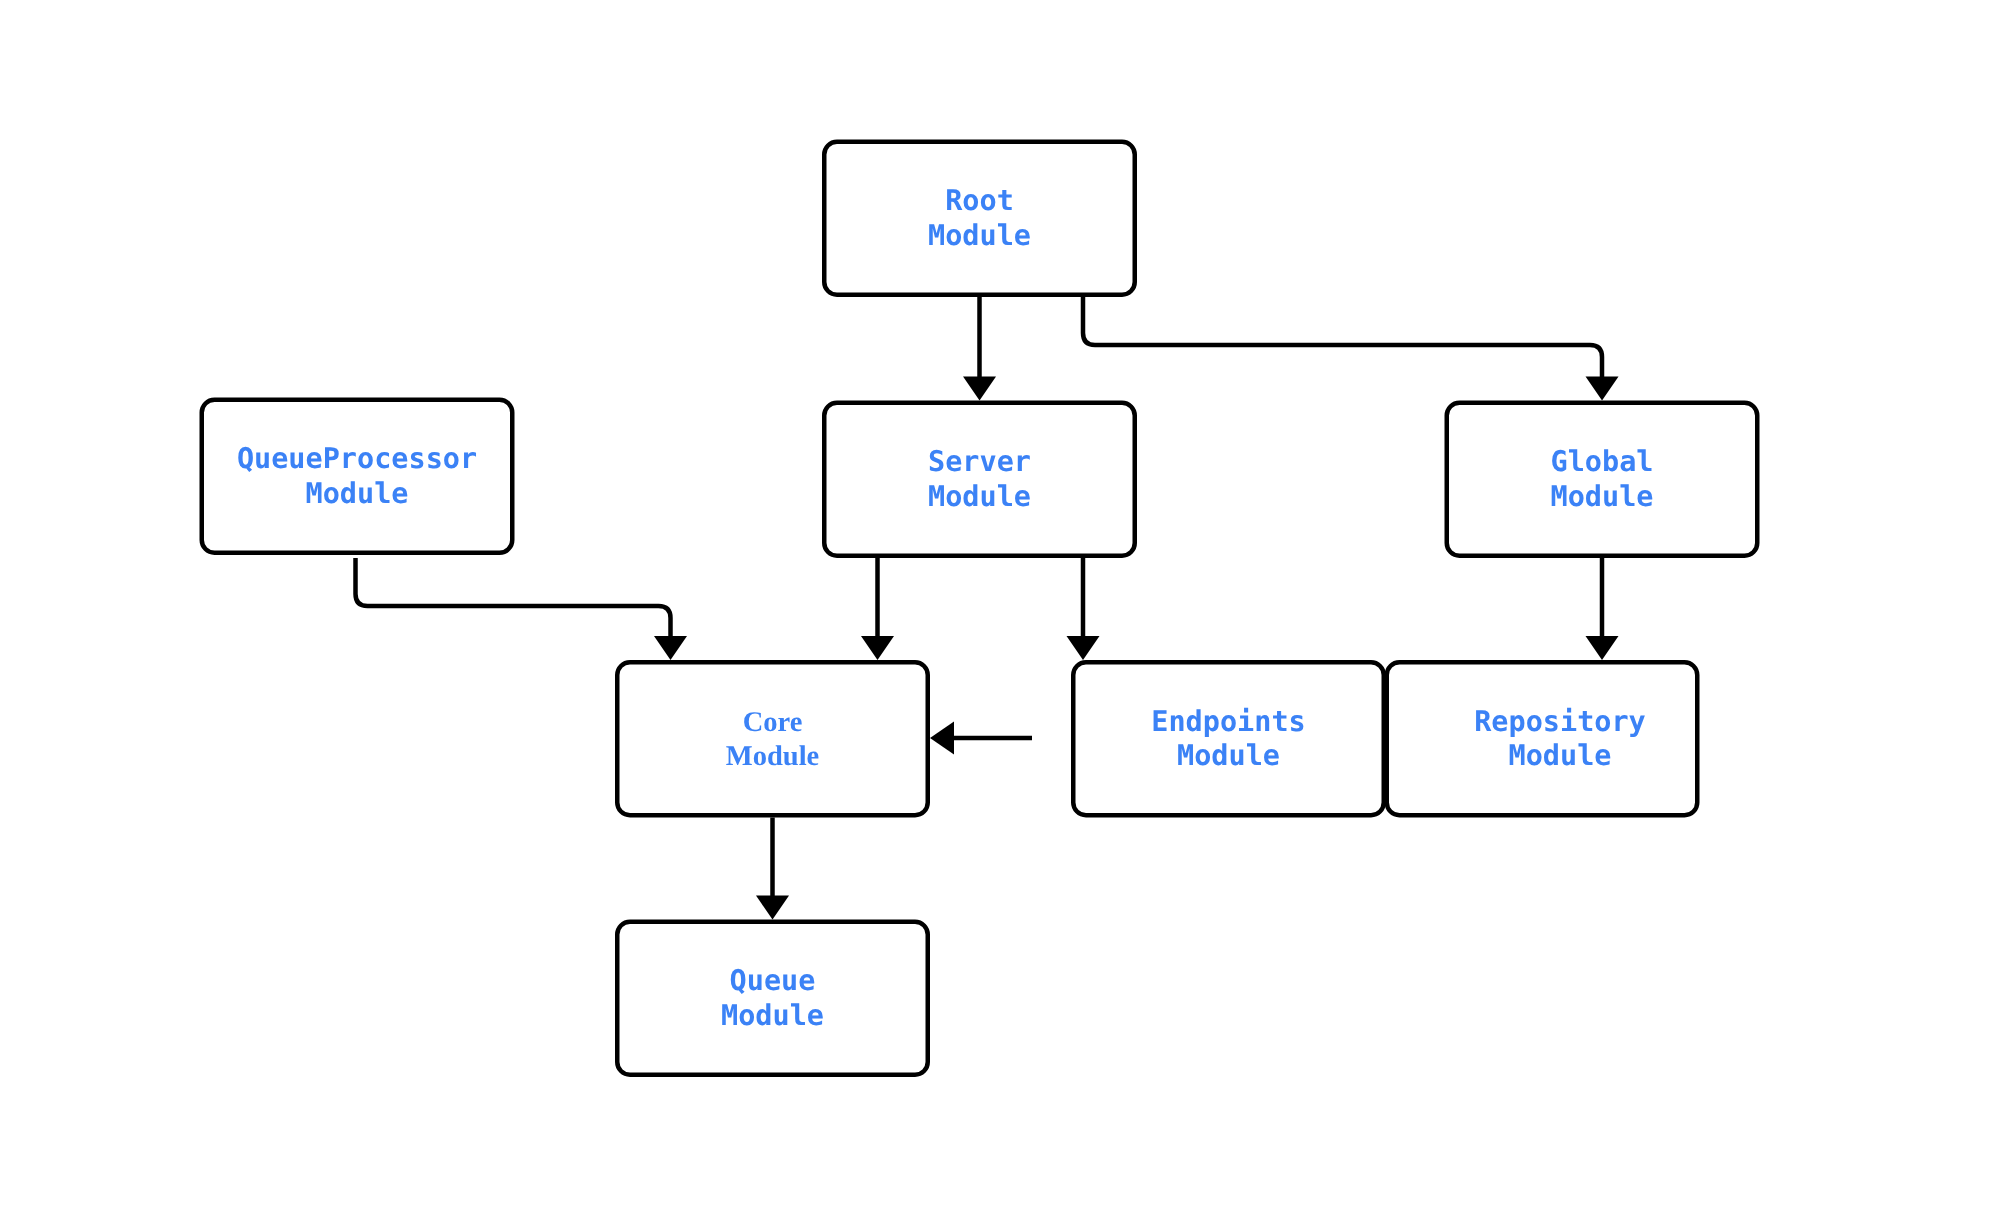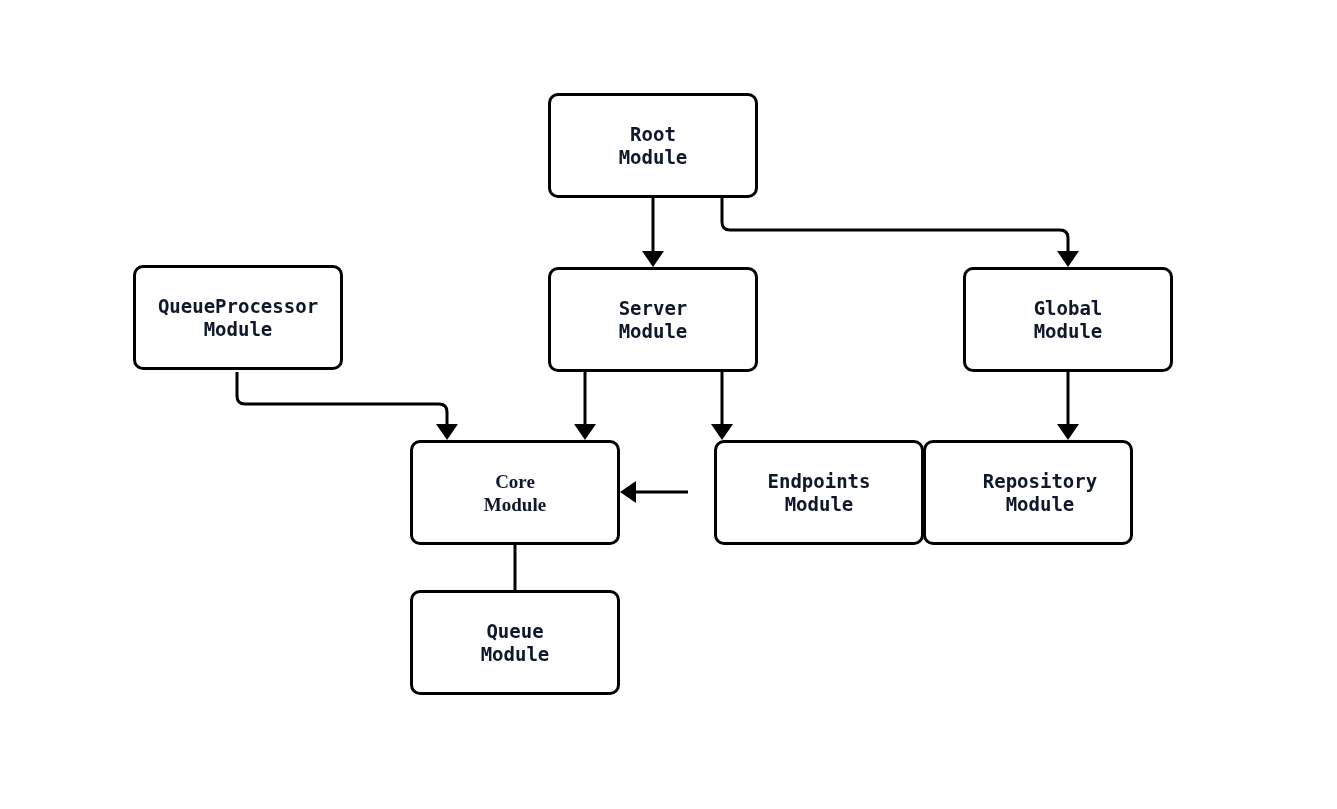--- a/index.html
+++ b/index.html
@@ -39,21 +39,21 @@
     background: #ffffff;
     border: 3px solid #000000;
     border-radius: 10px;
     display: flex;
     align-items: center;
     justify-content: center;
     text-align: center;
     font-size: 19px;
     font-weight: bold;
     line-height: 23px;
-    color: #0f172a;
+    color: #3b82f6;
     white-space: pre-line;
   }
 </style>
 </head>
 <body>
 
 <div class="canvas">
 
   <svg class="edges-svg" viewBox="0 0 1337 809" xmlns="http://www.w3.org/2000/svg">
 
@@ -112,16 +112,16 @@
 
   <div class="node" style="left:410px; top:440px;font-family:Liberation Serif, serif;">Core
 Module</div>
 
   <div class="node" style="left:714px; top:440px;">Endpoints
 Module</div>
 
   <div class="node" style="left:923px; top:440px;padding-left:24px;">Repository
 Module</div>
 
-  <div class="node" style="left:410px; top:590px;">Queue
+  <div class="node" style="left:410px; top:613px;">Queue
 Module</div>
 
 </div>
 
 </body></html>

